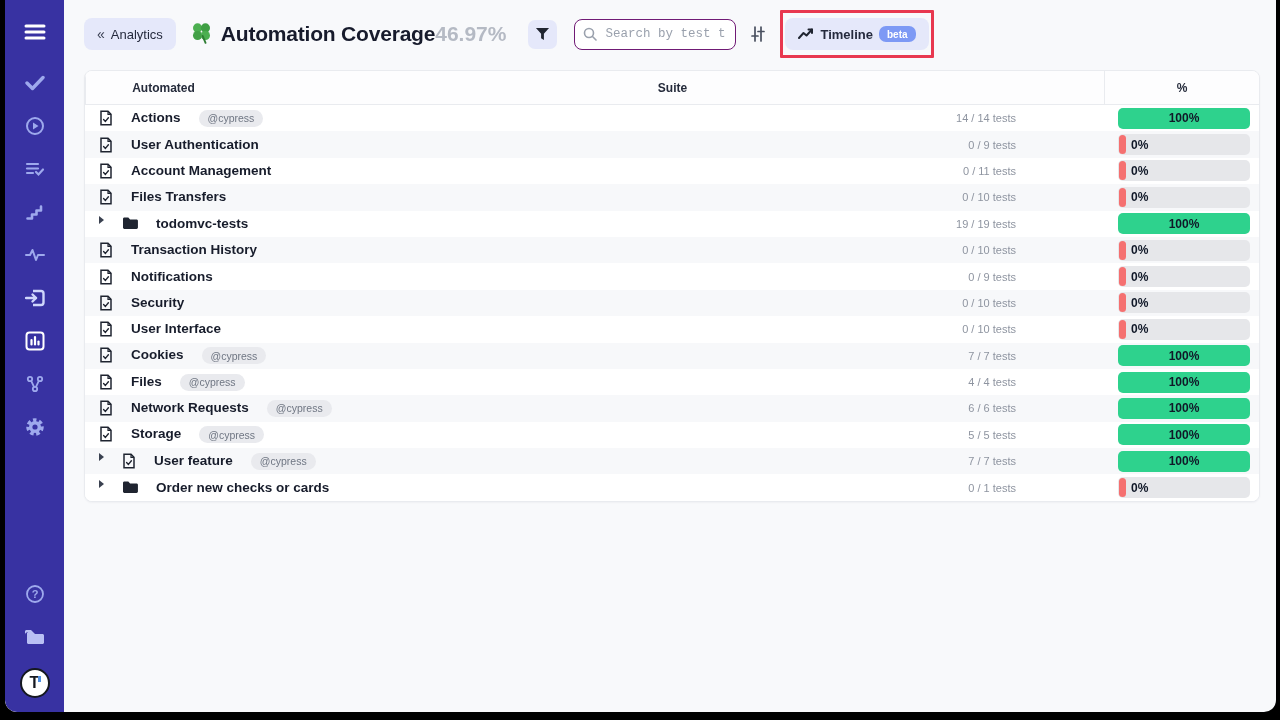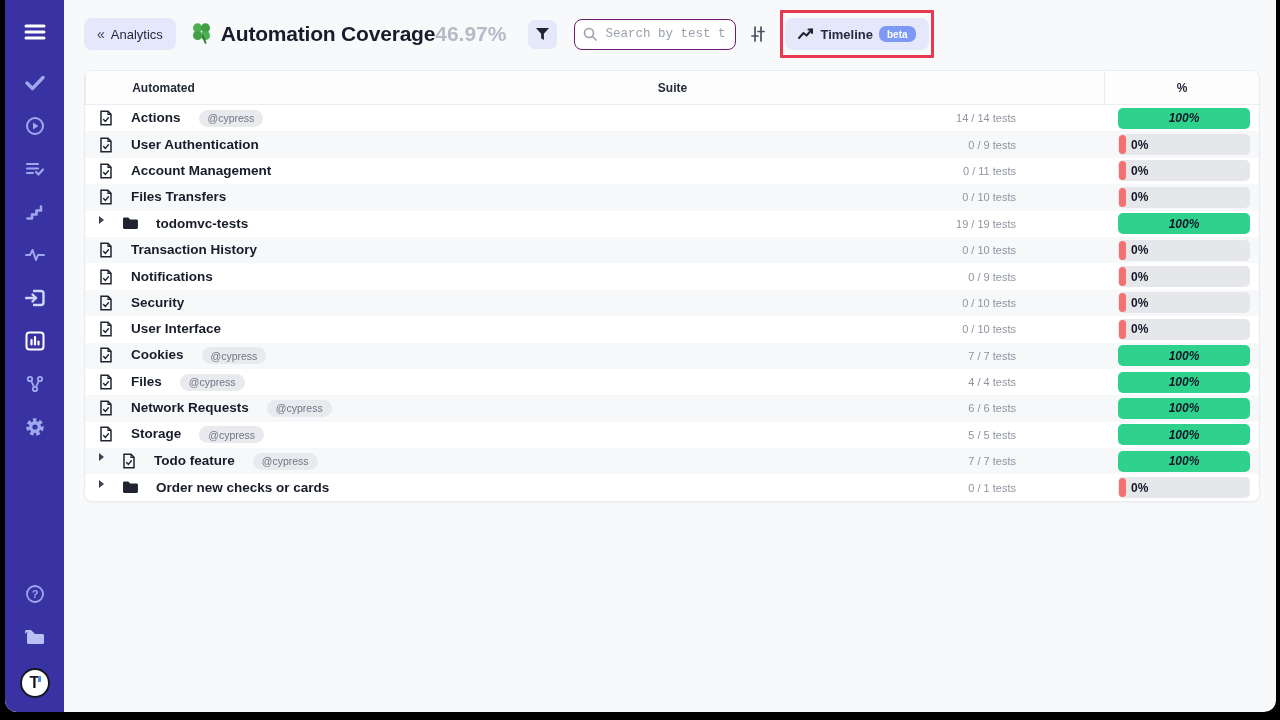--- a/index.html
+++ b/index.html
@@ -54,21 +54,21 @@
   .suite-icon { display:flex; align-items:center; flex-shrink:0; }
   .suite-name { font-size:13.5px; font-weight:600; color:#171c2b; white-space:nowrap; }
   .tag { background:#e9eaee; color:#6f7683; font-size:10.5px; padding:2.5px 9px; border-radius:10px; white-space:nowrap; }
   .cell-auto { width:156px; text-align:right; padding-right:88px; font-size:11px; color:#8e94a0; white-space:nowrap; }
   .cell-pct { width:155px; padding:0 9px 0 14px; }
   .bar { position:relative; height:21px; border-radius:5px; overflow:hidden; }
   .bar.full { background:#2ed28d; }
   .bar.empty { background:#e6e7ea; }
   .bar .sliver { position:absolute; left:1px; top:1px; bottom:1px; width:7px; border-radius:4px; background:#f57070; }
   .bar .lbl { position:absolute; top:0; bottom:0; display:flex; align-items:center; font-size:12px; font-weight:700; color:#101828; }
-  .bar.full .lbl { left:0; right:0; justify-content:center;font-style:italic; }
+  .bar.full .lbl { left:0; right:0; justify-content:center; }
   .bar.empty .lbl { left:13px; }
 </style>
 </head>
 <body>
 
 <div class="screen">
   <div class="app">
 
     <nav class="sidebar">
       <div class="side-btn menu">
@@ -528,21 +528,21 @@
     <div class="cell-suite">
       <span class="caret"></span>
       <span class="suite-icon">
         <svg width="14" height="16" viewBox="0 0 14 16">
                     <path d="M2 1.2h7l3 3.1v10.5H2z" fill="none" stroke="#1f2430" stroke-width="1.5"></path>
                     <path d="M9 1.2v3.1h3" fill="none" stroke="#1f2430" stroke-width="1.2"></path>
                     <path d="M4.6 9.6l1.8 1.8 3-3.6" fill="none" stroke="#1f2430" stroke-width="1.4" stroke-linecap="round" stroke-linejoin="round"></path>
                   </svg>
       </span>
 
-      <span class="suite-name">Todo feature</span>
+      <span class="suite-name">User feature</span>
       <span class="tag">@cypress</span>
     </div>
     <div class="cell-auto">7 / 7 tests</div>
     <div class="cell-pct">
       <div class="bar full">
 
         <span class="lbl">100%</span>
       </div>
     </div>
   </div>

